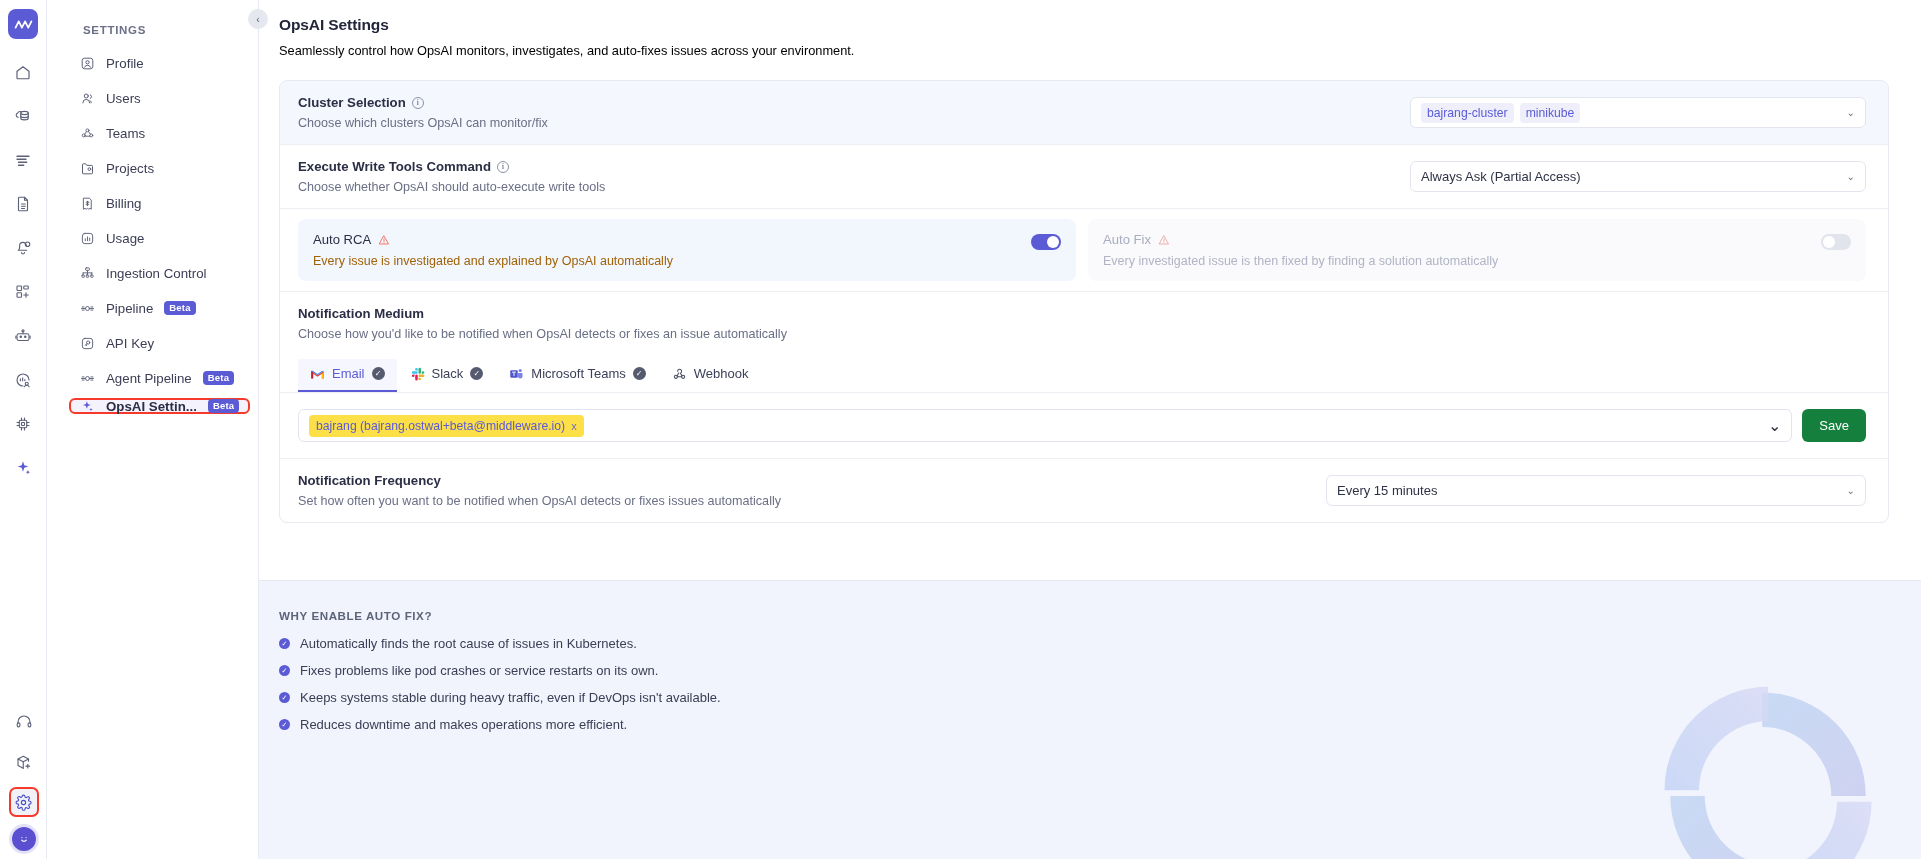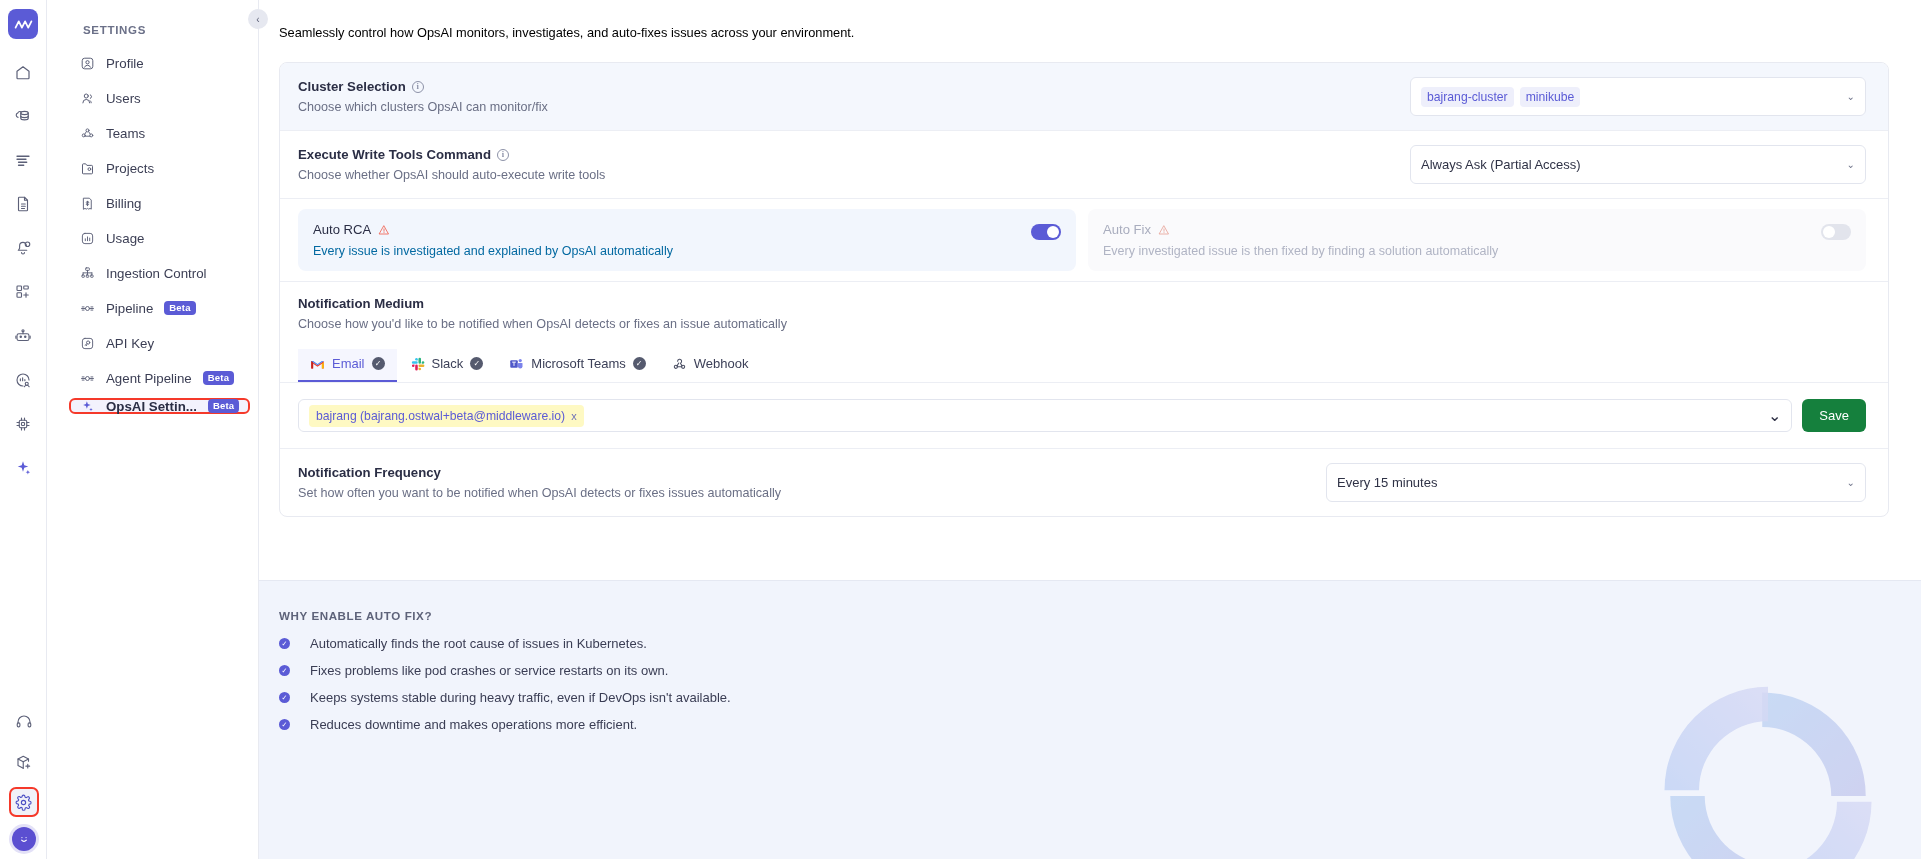--- a/index.html
+++ b/index.html
@@ -112,21 +112,21 @@
   .info-i {
     width: 12px; height: 12px; border-radius: 50%;
     border: 1.2px solid #8d92a8; color: #8d92a8;
     font-size: 8.5px; font-weight: 700; font-style: normal;
     display: inline-flex; align-items: center; justify-content: center;
     line-height: 1; cursor: pointer; font-family: "Liberation Serif", serif;
   }
   .sub { font-size: 12.6px; color: #6a6f85; margin-top: 6px; }
 
   .select {
-    height: 39px; min-width: 456px; max-width: 456px;
+    height: 31px; min-width: 456px; max-width: 456px;
     border: 1px solid #e2e5ee; border-radius: 6px; background: #fff;
     display: flex; align-items: center; justify-content: space-between;
     padding: 0 10px; font-size: 13px; color: #2f3246; cursor: pointer;
     gap: 8px;
   }
   .select .caret { color: #6d7289; font-size: 10px; flex: 0 0 auto; }
   .chips { display: flex; align-items: center; gap: 6px; overflow: hidden; }
   .chip {
     background: #eeeffb; color: #5b5bd6; font-size: 12.2px;
     border-radius: 4px; padding: 3px 6px; white-space: nowrap;
@@ -139,21 +139,21 @@
     display: flex; align-items: flex-start; justify-content: space-between; gap: 14px;
     min-height: 62px;
   }
   .card.on { background: #f2f6fd; }
   .card.off { background: #fafafc; }
   .card-title {
     font-size: 13.1px; font-weight: 400; color: #2b2e45;
     display: flex; align-items: center; gap: 7px;
   }
   .card.off .card-title { color: #a9adbe; }
-  .card-sub { font-size: 12.5px; color: #0369a1; margin-top: 7px; }
+  .card-sub { font-size: 12.5px; color: #a16207; margin-top: 7px; }
   .card.off .card-sub { color: #b0b4c4; }
   .warn { color: #f06a5a; font-size: 12px; line-height: 1; }
   .card.off .warn { color: #e9a99f; }
   .toggle {
     width: 30px; height: 16px; border-radius: 9px; position: relative;
     cursor: pointer; flex: 0 0 30px; margin-top: 2px;
   }
   .toggle.on { background: #5b5bd6; }
   .toggle.off { background: #e2e4ec; }
   .toggle .knob {
@@ -176,42 +176,42 @@
     width: 13px; height: 13px; border-radius: 50%; background: #555a6e;
     color: #fff; font-size: 8px; display: inline-flex; align-items: center; justify-content: center;
   }
   .email-row { display: flex; align-items: center; gap: 10px; padding: 16px 22px 16px 18px; border-bottom: 1px solid #eceef4; }
   .email-input {
     flex: 1; height: 33px; border: 1px solid #e2e5ee; border-radius: 6px;
     display: flex; align-items: center; justify-content: space-between; padding: 0 10px;
     background: #fff; cursor: text;
   }
   .email-chip {
-    background: #fef9c3; color: #5b5bd6; font-size: 12.2px;
+    background: #fde047; color: #5b5bd6; font-size: 12.2px;
     border-radius: 4px; padding: 4px 7px; display: flex; align-items: center; gap: 6px;
   }
   .email-chip .x { cursor: pointer; font-size: 11px; color: #6f72b8; }
   .save-btn {
     background: #15803d; color: #fff; border: none; border-radius: 6px;
     height: 33px; padding: 0 17px; font-size: 13px; font-weight: 500;
     cursor: pointer; font-family: "Liberation Sans", sans-serif;
   }
 
   
   .why {
     position: absolute; left: 0; right: 0; bottom: 0; top: 580px;
     background: #f1f4fc; border-top: 1px solid #e5e8f2;
     padding: 28px 0 0 20px; overflow: hidden;
   }
   .why-title {
     font-size: 11.6px; font-weight: 700; letter-spacing: .05em;
     color: #5e637a; margin-bottom: 14px;
   }
   .why li {
-    list-style: none; display: flex; align-items: center; gap: 20px;
+    list-style: none; display: flex; align-items: center; gap: 10px;
     font-size: 13px; color: #3a3d54; margin-bottom: 12px;
   }
   .why .dot {
     width: 11px; height: 11px; border-radius: 50%; background: #5b5bd6;
     color: #fff; font-size: 7px; display: inline-flex; align-items: center; justify-content: center;
     flex: 0 0 11px;
   }
   .deco { position: absolute; right: 38px; bottom: -52px; opacity: .55; pointer-events: none; }
   svg { display: block; }
 </style>
@@ -440,20 +440,21 @@
             <path d="M17.6 14l.7 2 2 .7-2 .7-.7 2-.7-2-2-.7 2-.7z"></path>
           </svg>
         </span>
       <span>OpsAI Settin...</span>
       <span class="beta">Beta</span>
     </div>
   </div>
 
   <div class="main">
     <div class="main-head">
+      <div class="page-title">OpsAI Settings</div>
       <div class="page-sub">Seamlessly control how OpsAI monitors, investigates, and auto-fixes issues across your environment.</div>
     </div>
 
     <div class="panel">
 
       <div class="row tinted">
         <div class="lbl-wrap">
           <div class="lbl">
             <span>Cluster Selection</span>
             <i class="info-i">i</i>

